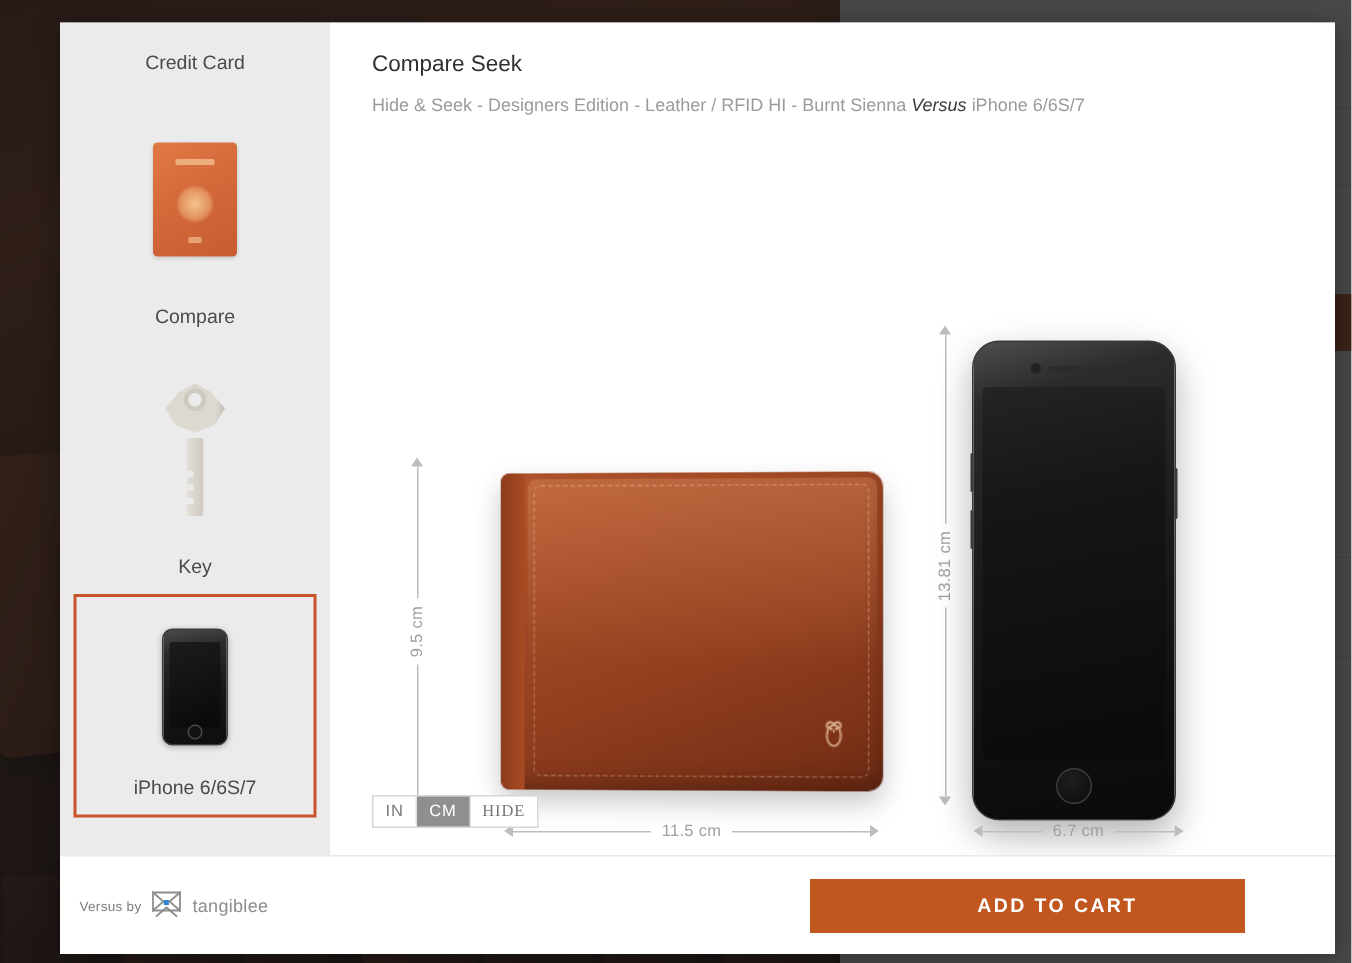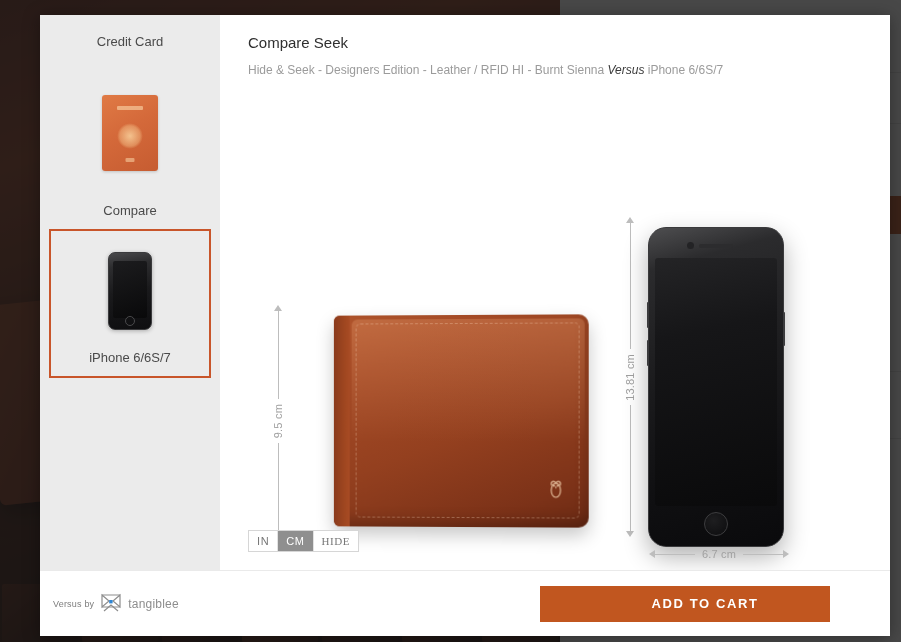--- a/index.html
+++ b/index.html
@@ -366,20 +366,35 @@
 
         <div class="side-item">
           <div class="side-art">
             <div class="passport">
               <div class="passport-crest"></div>
             </div>
           </div>
           <div class="side-label">Compare</div>
         </div>
 
+        <div class="side-item">
+          <div class="side-art">
+            <div class="key">
+              <div class="key-head"></div>
+              <div class="key-ring"></div>
+              <div class="key-shaft"></div>
+              <div class="key-teeth">
+                  <i></i>
+                  <i></i>
+                  <i></i>
+                </div>
+            </div>
+          </div>
+          <div class="side-label">Key</div>
+        </div>
 
         <div class="side-item selected">
           <div class="side-art">
             <div class="phone-thumb"></div>
           </div>
           <div class="side-label">iPhone 6/6S/7</div>
         </div>
 
       </div>
 
@@ -411,20 +426,27 @@
                   <ellipse cx="6.5" cy="11" rx="4.6" ry="7" fill="none" stroke="currentColor" stroke-width="1.1"></ellipse>
                   <path d="M2.3 6.2 Q1.2 3.2 3.2 2.3 Q5 1.6 6.5 3.6 Q8 1.6 9.8 2.3 Q11.8 3.2 10.7 6.2" fill="none" stroke="currentColor" stroke-width="1.1"></path>
                   <circle cx="4.7" cy="6.4" r="1" fill="currentColor"></circle>
                   <circle cx="8.3" cy="6.4" r="1" fill="currentColor"></circle>
                   <path d="M6.5 7.2 L6.5 9.2" stroke="currentColor" stroke-width=".9"></path>
                 </svg>
               </div>
             </div>
           </div>
 
+          <div class="dim dim-h" style="left:88px; top:468px; width:250px;">
+            <div class="arrow-left"></div>
+            <div class="line"></div>
+            <div class="lbl">11.5 cm</div>
+            <div class="line"></div>
+            <div class="arrow-right"></div>
+          </div>
 
           <div class="dim dim-v" style="left:374px; top:138px; height:320px;">
             <div class="arrow-up"></div>
             <div class="line"></div>
             <div class="lbl">13.81 cm</div>
             <div class="line"></div>
             <div class="arrow-down"></div>
           </div>
 
           <div class="iphone-wrap">

